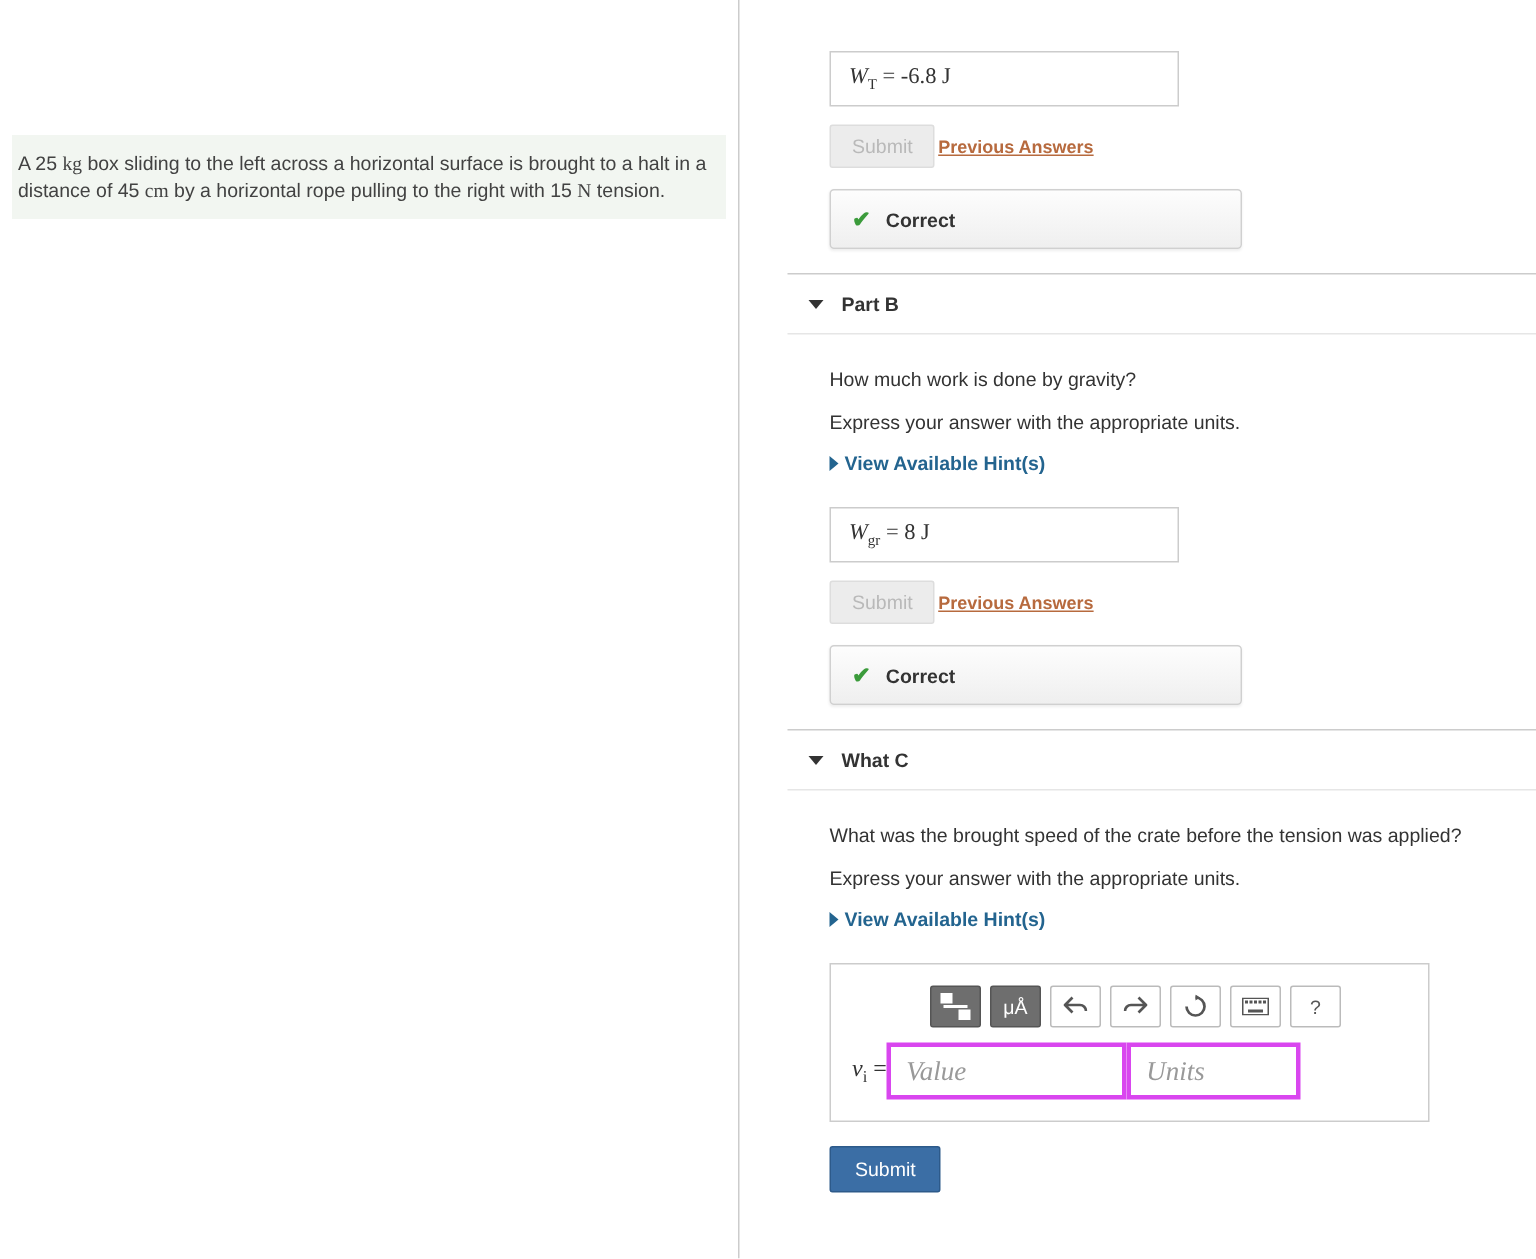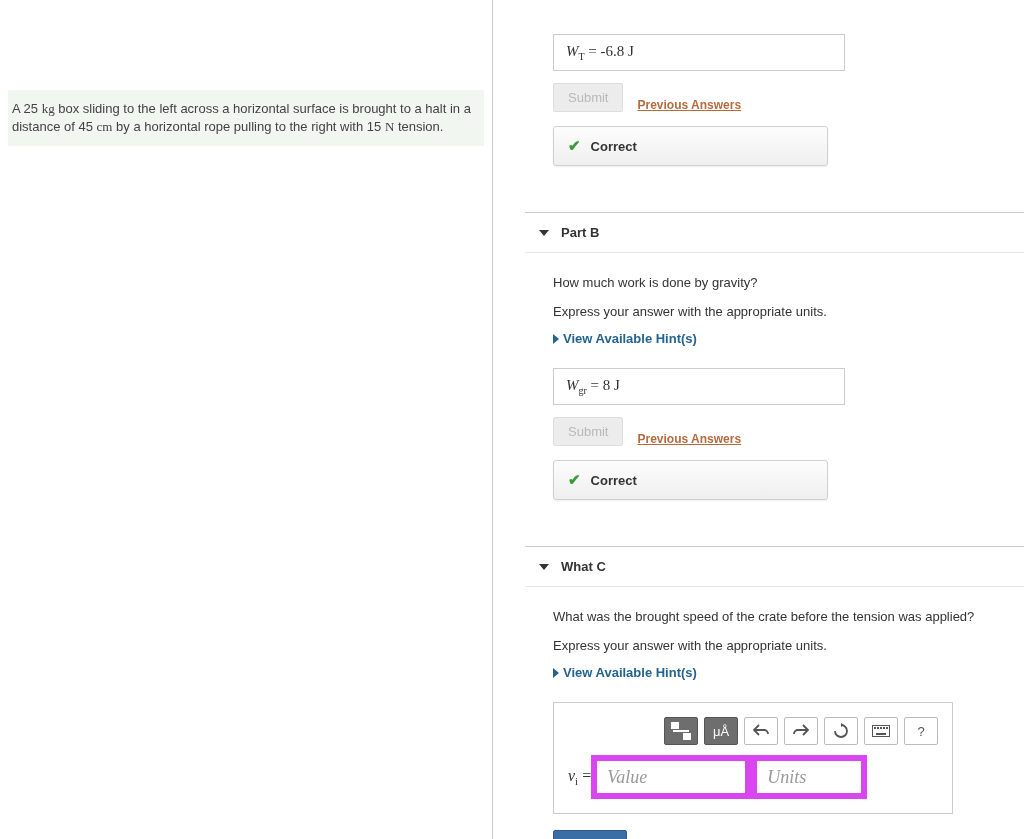--- a/index.html
+++ b/index.html
@@ -38,32 +38,32 @@
   }
   .problem-box .unit { font-family: Georgia, serif; }
 
   .part-content {
     padding: 0 0 0 60px;
   }
   .answer-display {
     border: 1px solid #ccc;
     background: #fff;
     padding: 8px 12px;
-    width: 292px;
+    width: 233px;
     font-family: Georgia, 'Times New Roman', serif;
     font-size: 15px;
     color: #333;
     margin-top: 34px;
   }
   .answer-display .sub { font-size: 10px; vertical-align: sub; }
   .submit-row {
     margin-top: 12px;
     display: flex;
-    align-items: flex-end;
-    gap: 14px;
+    align-items: center;
+    gap: 2px;
   }
   .btn-submit-disabled {
     background: #ececec;
     color: #b9b9b9;
     border: 1px solid #ddd;
     padding: 6px 14px;
     font-size: 13px;
     border-radius: 2px;
   }
   .btn-submit-active {
@@ -97,21 +97,21 @@
   .check-icon {
     color: #3b9b3b;
     font-size: 15px;
     font-weight: bold;
   }
   .part-header {
     border-top: 1px solid #ccc;
     border-bottom: 1px solid #e6e6e6;
     background: #fff;
     padding: 12px 14px;
-    margin-top: 46px;
+    margin-top: 16px;
     display: flex;
     align-items: center;
     gap: 12px;
     font-weight: bold;
     font-size: 13px;
     color: #333;
     margin-left: 32px;
   }
   .caret-down {
     width: 0; height: 0;
@@ -156,21 +156,20 @@
     width: 400px;
     padding: 14px;
     background: #fff;
   }
   .toolbar {
     display: flex;
     gap: 6px;
     margin-left: 52px;
     margin-bottom: 10px;
     align-items: center;
-    justify-content: flex-end;
   }
   .tool-btn {
     background: #6e6e6e;
     color: #fff;
     border: 1px solid #555;
     width: 34px;
     height: 28px;
     border-radius: 2px;
     display: flex;
     align-items: center;
@@ -188,21 +187,21 @@
     gap: 0;
   }
   .var-label {
     font-family: Georgia,'Times New Roman', serif;
     font-style: italic;
     font-size: 16px;
     color: #333;
   }
   .var-label .sub { font-size: 11px; vertical-align: sub; font-style: normal;}
   .value-input, .units-input {
-    border: 6px solid #d946ef;
+    border: 3px solid #d946ef;
     height: 34px;
     font-family: Georgia,'Times New Roman', serif;
     font-style: italic;
     font-size: 18px;
     color: #999;
     padding: 16px 10px;
     background: #fff;
   }
   .value-input { width: 160px; }
   .units-input { width: 116px; font-style: italic; }

